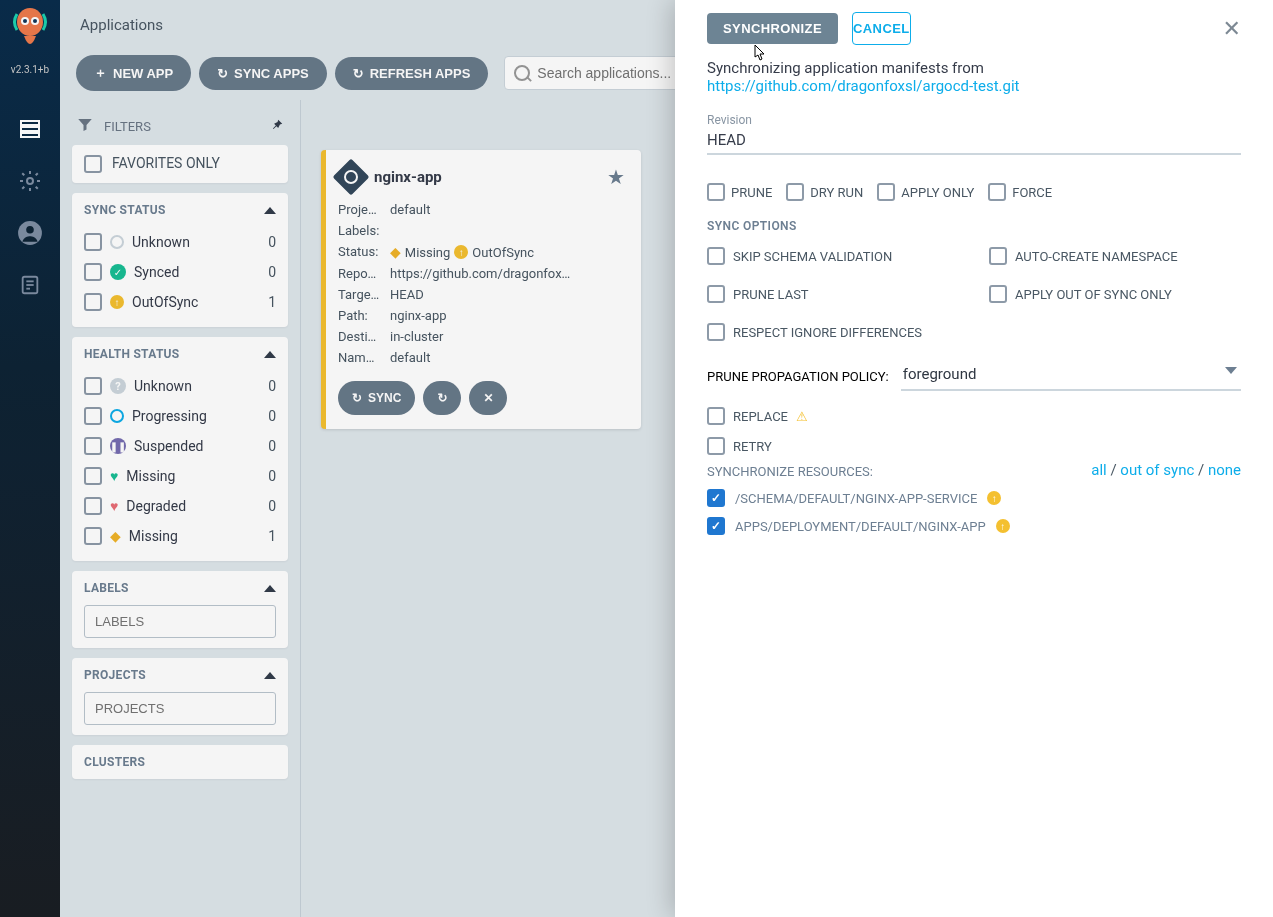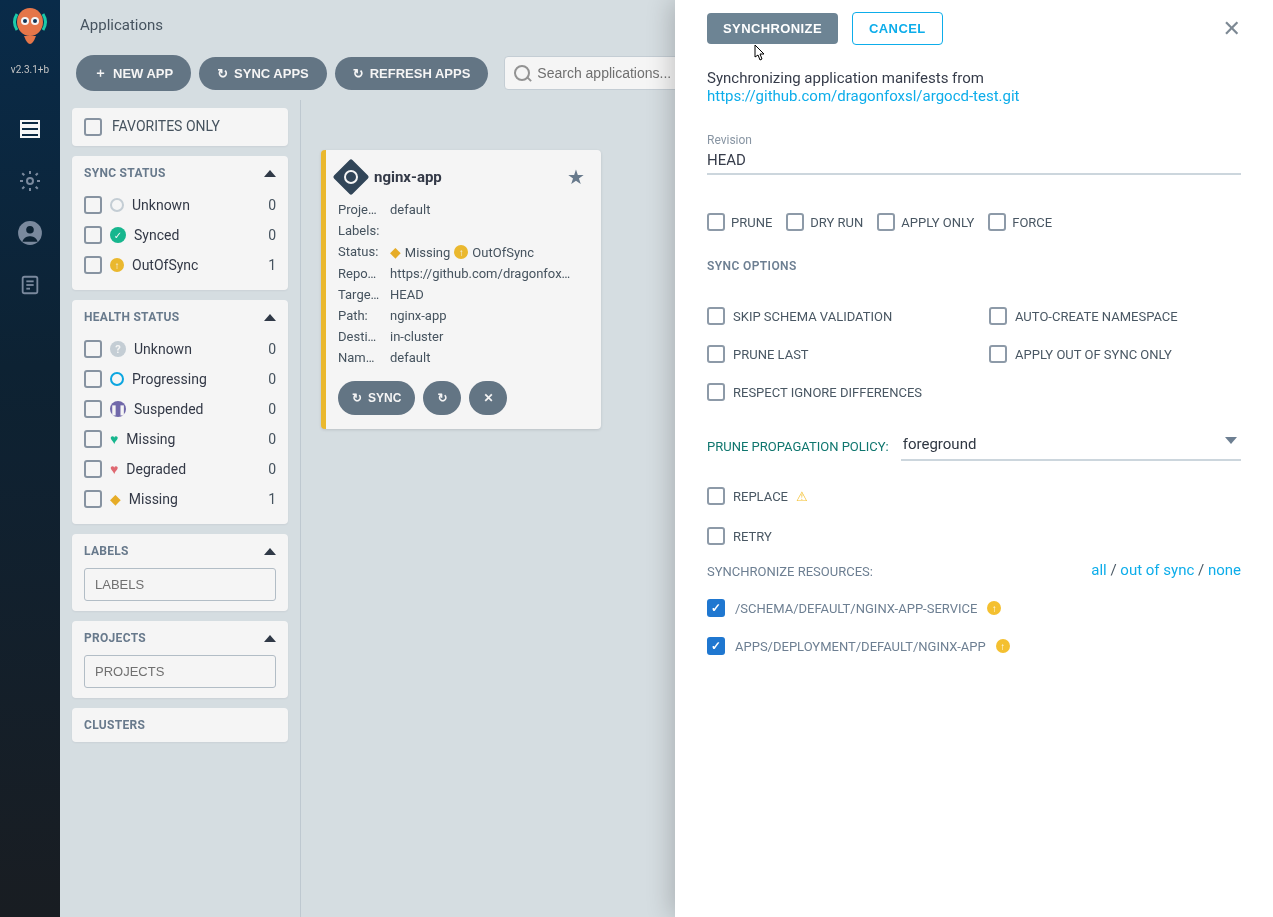--- a/index.html
+++ b/index.html
@@ -37,54 +37,54 @@
 .ring-blue { width: 14px; height: 14px; border: 2px solid #0dadea; border-radius: 50%; display: inline-block; }
 .dot-green { background: #18be94; color: #fff; font-size: 10px; }
 .dot-purple { background: #766db1; color: #fff; font-size: 10px; }
 .heart { color: #18be94; font-size: 14px; }
 .heart-broken { color: #e96d76; font-size: 14px; }
 .lock { color: #f0b429; font-size: 14px; }
 .filter-input { width: 100%; border: 1px solid #bac5cf; border-radius: 3px; padding: 8px 10px; font-size: 13px; color: #888; }
 
 
 .main { position: absolute; left: 300px; top: 100px; right: 0; bottom: 0; border-left: 1px solid #c6d1d9; padding: 50px 20px 20px 20px; }
-.app-card { width: 280px; background: #fff; border-radius: 4px; box-shadow: 0 1px 3px rgba(0,0,0,.12); border-left: 5px solid #f4c030; padding: 14px 16px 14px 12px; display: flex; flex-direction: column; gap: 2px; }
+.app-card { width: 320px; background: #fff; border-radius: 4px; box-shadow: 0 1px 3px rgba(0,0,0,.12); border-left: 5px solid #f4c030; padding: 14px 16px 14px 12px; display: flex; flex-direction: column; gap: 2px; }
 .card-head { display: flex; align-items: center; gap: 10px; margin-bottom: 8px; }
 .app-icon { width: 26px; height: 26px; background: #34485c; border-radius: 2px; transform: rotate(45deg); display: inline-block; position: relative; }
 .app-icon::after { content: ""; position: absolute; inset: 6px; border: 2px solid #fff; border-radius: 50%; }
 .app-name { font-weight: 700; font-size: 15px; color: #363c4a; }
 .star { margin-left: auto; color: #6d7f92; font-size: 20px; }
 .kv { display: flex; gap: 10px; font-size: 13px; color: #495763; padding: 2px 0; }
 .kv .k { width: 42px; overflow: hidden; text-overflow: ellipsis; white-space: nowrap; color: #495763; }
 .kv .v { flex: 1; overflow: hidden; text-overflow: ellipsis; white-space: nowrap; }
 .status-v { display: flex; align-items: center; gap: 4px; white-space: nowrap; }
 .card-actions { margin-top: 12px; display: flex; gap: 8px; }
 .pill { background: #687a8a; border: none; color: #fff; border-radius: 18px; padding: 8px 14px; font-size: 12px; font-weight: 600; display: inline-flex; align-items: center; gap: 6px; cursor: pointer; }
 .pill.round { width: 38px; height: 34px; padding: 0; justify-content: center; }
 
 
 .overlay { position: absolute; left: 0; top: 0; right: 0; bottom: 0; background: rgba(0,0,0,.04); }
-.slideout { position: absolute; right: 0; top: 0; width: 598px; height: 917px; background: #fff; box-shadow: -4px 0 24px rgba(0,0,0,.2); padding: 12px 32px 20px 32px; display: flex; flex-direction: column; gap: 10px; }
+.slideout { position: absolute; right: 0; top: 0; width: 598px; height: 917px; background: #fff; box-shadow: -4px 0 24px rgba(0,0,0,.2); padding: 12px 32px 20px 32px; display: flex; flex-direction: column; }
 .slide-head { display: flex; gap: 14px; align-items: center; }
 .btn-primary { background: #6d8494; border: none; border-radius: 4px; color: #fff; font-weight: 700; padding: 8px 16px; cursor: pointer; letter-spacing: .4px; font-size: 13px; }
-.btn-outline { background: #fff; border: 1px solid #0dadea; border-radius: 4px; color: #0dadea; font-weight: 700; padding: 8px 16px; cursor: pointer; letter-spacing: .4px; font-size: 13px; }
+.btn-outline { background: #fff; border: 1px solid #0dadea; border-radius: 4px; color: #0dadea; font-weight: 700; padding: 8px 0; cursor: pointer; letter-spacing: .4px; font-size: 13px; }
 .close-x { margin-left: auto; font-size: 22px; color: #7d8994; cursor: pointer; }
 .cursor { position: absolute; left: 748px; top: 43px; font-size: 18px; pointer-events: none; }
 .desc { margin-top: 14px; font-size: 15px; color: #363c4a; }
 .desc a { color: #0dadea; text-decoration: none; }
 .field-label { font-size: 12px; color: #8895a3; margin-top: 18px; }
 .field-value { font-size: 15px; color: #363c4a; padding: 4px 0; border-bottom: 2px solid #ccd6dd; }
 .check-row { display: flex; align-items: center; gap: 8px; padding: 6px 0; color: #495763; font-size: 13px; }
 .check-row .checkbox-s { width: 18px; height: 18px; border: 2px solid #8d9aa8; border-radius: 3px; display: inline-block; }
 .inline-checks { display: flex; gap: 14px; margin-top: 28px; flex-wrap: wrap; }
 .inline-checks .item { display: flex; align-items: center; gap: 6px; color: #495763; font-size: 13px; }
 .section-title { font-size: 12px; color: #6d7f92; letter-spacing: .4px; margin-top: 18px; margin-bottom: 4px; font-weight: 600; }
-.grid2 { display: grid; grid-template-columns: 1fr 1fr; gap: 8px 30px; margin-top: 14px; }
+.grid2 { display: grid; grid-template-columns: 1fr 1fr; gap: 8px 30px; margin-top: 4px; }
 .ppp-row { display: flex; align-items: center; gap: 12px; margin-top: 14px; }
-.ppp-label { font-size: 13px; color: #0f766e; }
+.ppp-label { font-size: 13px; color: #000000; }
 .select-box { flex: 1; border-bottom: 2px solid #ccd6dd; padding: 4px 24px 6px 2px; font-size: 15px; position: relative; color: #2f3742; }
 .chev-down { position: absolute; right: 4px; top: 6px; width: 0; height: 0; border-left: 6px solid transparent; border-right: 6px solid transparent; border-top: 7px solid #6d7f92; }
 .warn { color: #f4c030; }
 .sync-res-row { display: flex; align-items: flex-end; font-size: 13px; color: #6d7f92; }
 .sync-res-row .links { margin-left: auto; font-size: 15px; color: #495763; }
 .sync-res-row .links a { color: #0dadea; text-decoration: none; }
 .checkbox-checked { width: 18px; height: 18px; background: #1f77d0; border-radius: 3px; display: inline-flex; align-items: center; justify-content: center; color: #fff; font-size: 12px; font-weight: 700; }
 .res-row { display: flex; gap: 10px; align-items: center; font-size: 13px; color: #6d7f92; margin-top: 10px; }
 .arrowup { width: 14px; height: 14px; background: #f4c030; border-radius: 50%; display: inline-flex; align-items: center; justify-content: center; color: #fff; font-size: 10px; font-weight: 700; }
 </style>
@@ -152,20 +152,29 @@
   <button class="btn">
       <span>↻</span>
       <span>REFRESH APPS</span>
     </button>
   <div class="search-wrap">
     <input class="search-input" placeholder="Search applications..." style="">
   </div>
 </div>
 
 <div class="filter-panel">
+  <div class="filters-header">
+    <span><svg width="18" height="18" viewBox="0 0 24 24" fill="#6a7685">
+          <path d="M3 4h18l-7 8v6l-4 2v-8z"></path>
+        </svg></span>
+    <span>FILTERS</span>
+    <span class="pin"><svg width="14" height="14" viewBox="0 0 24 24" fill="#323c4a">
+          <path d="M14 3l7 7-4 1-3 6-3-3-5 5-1-1 5-5-3-3 6-3z"></path>
+        </svg></span>
+  </div>
 
   <div class="filter-card fav-card">
     <span class="checkbox"></span>
     <span>FAVORITES ONLY</span>
   </div>
 
   <div class="filter-card">
     <div class="filter-card-title">
         <span>SYNC STATUS</span>
         <span class="chev-up"></span>

